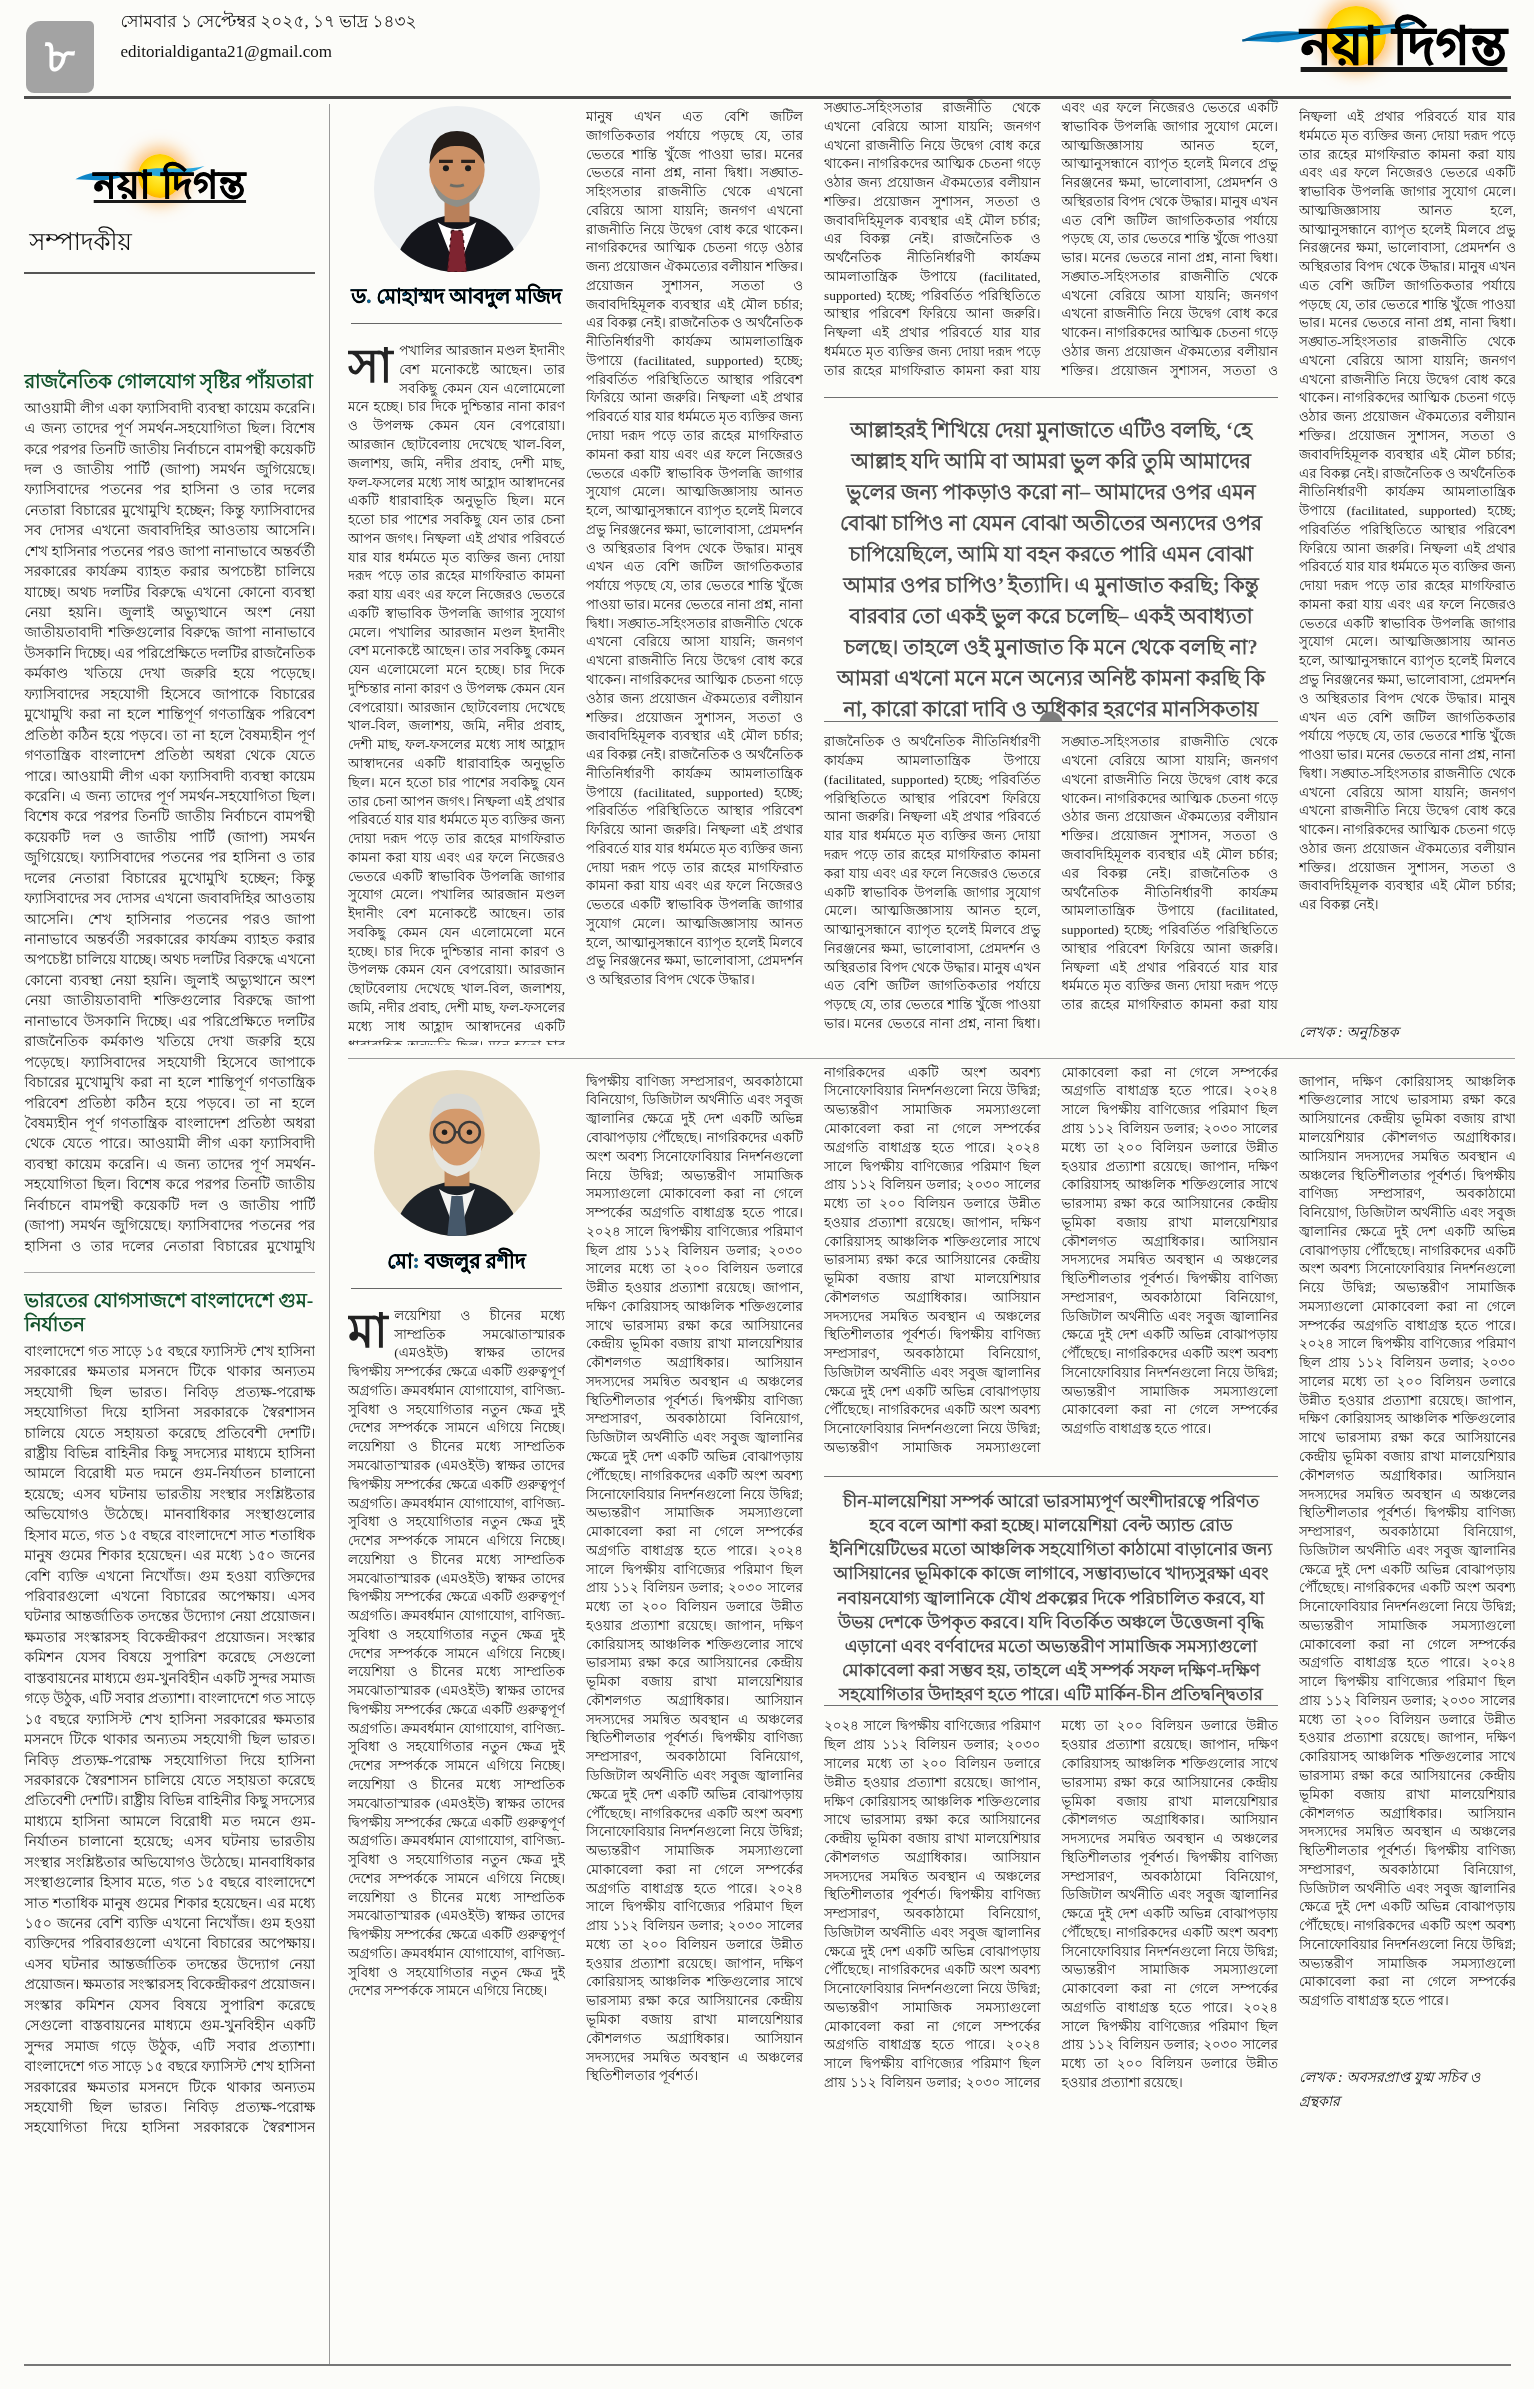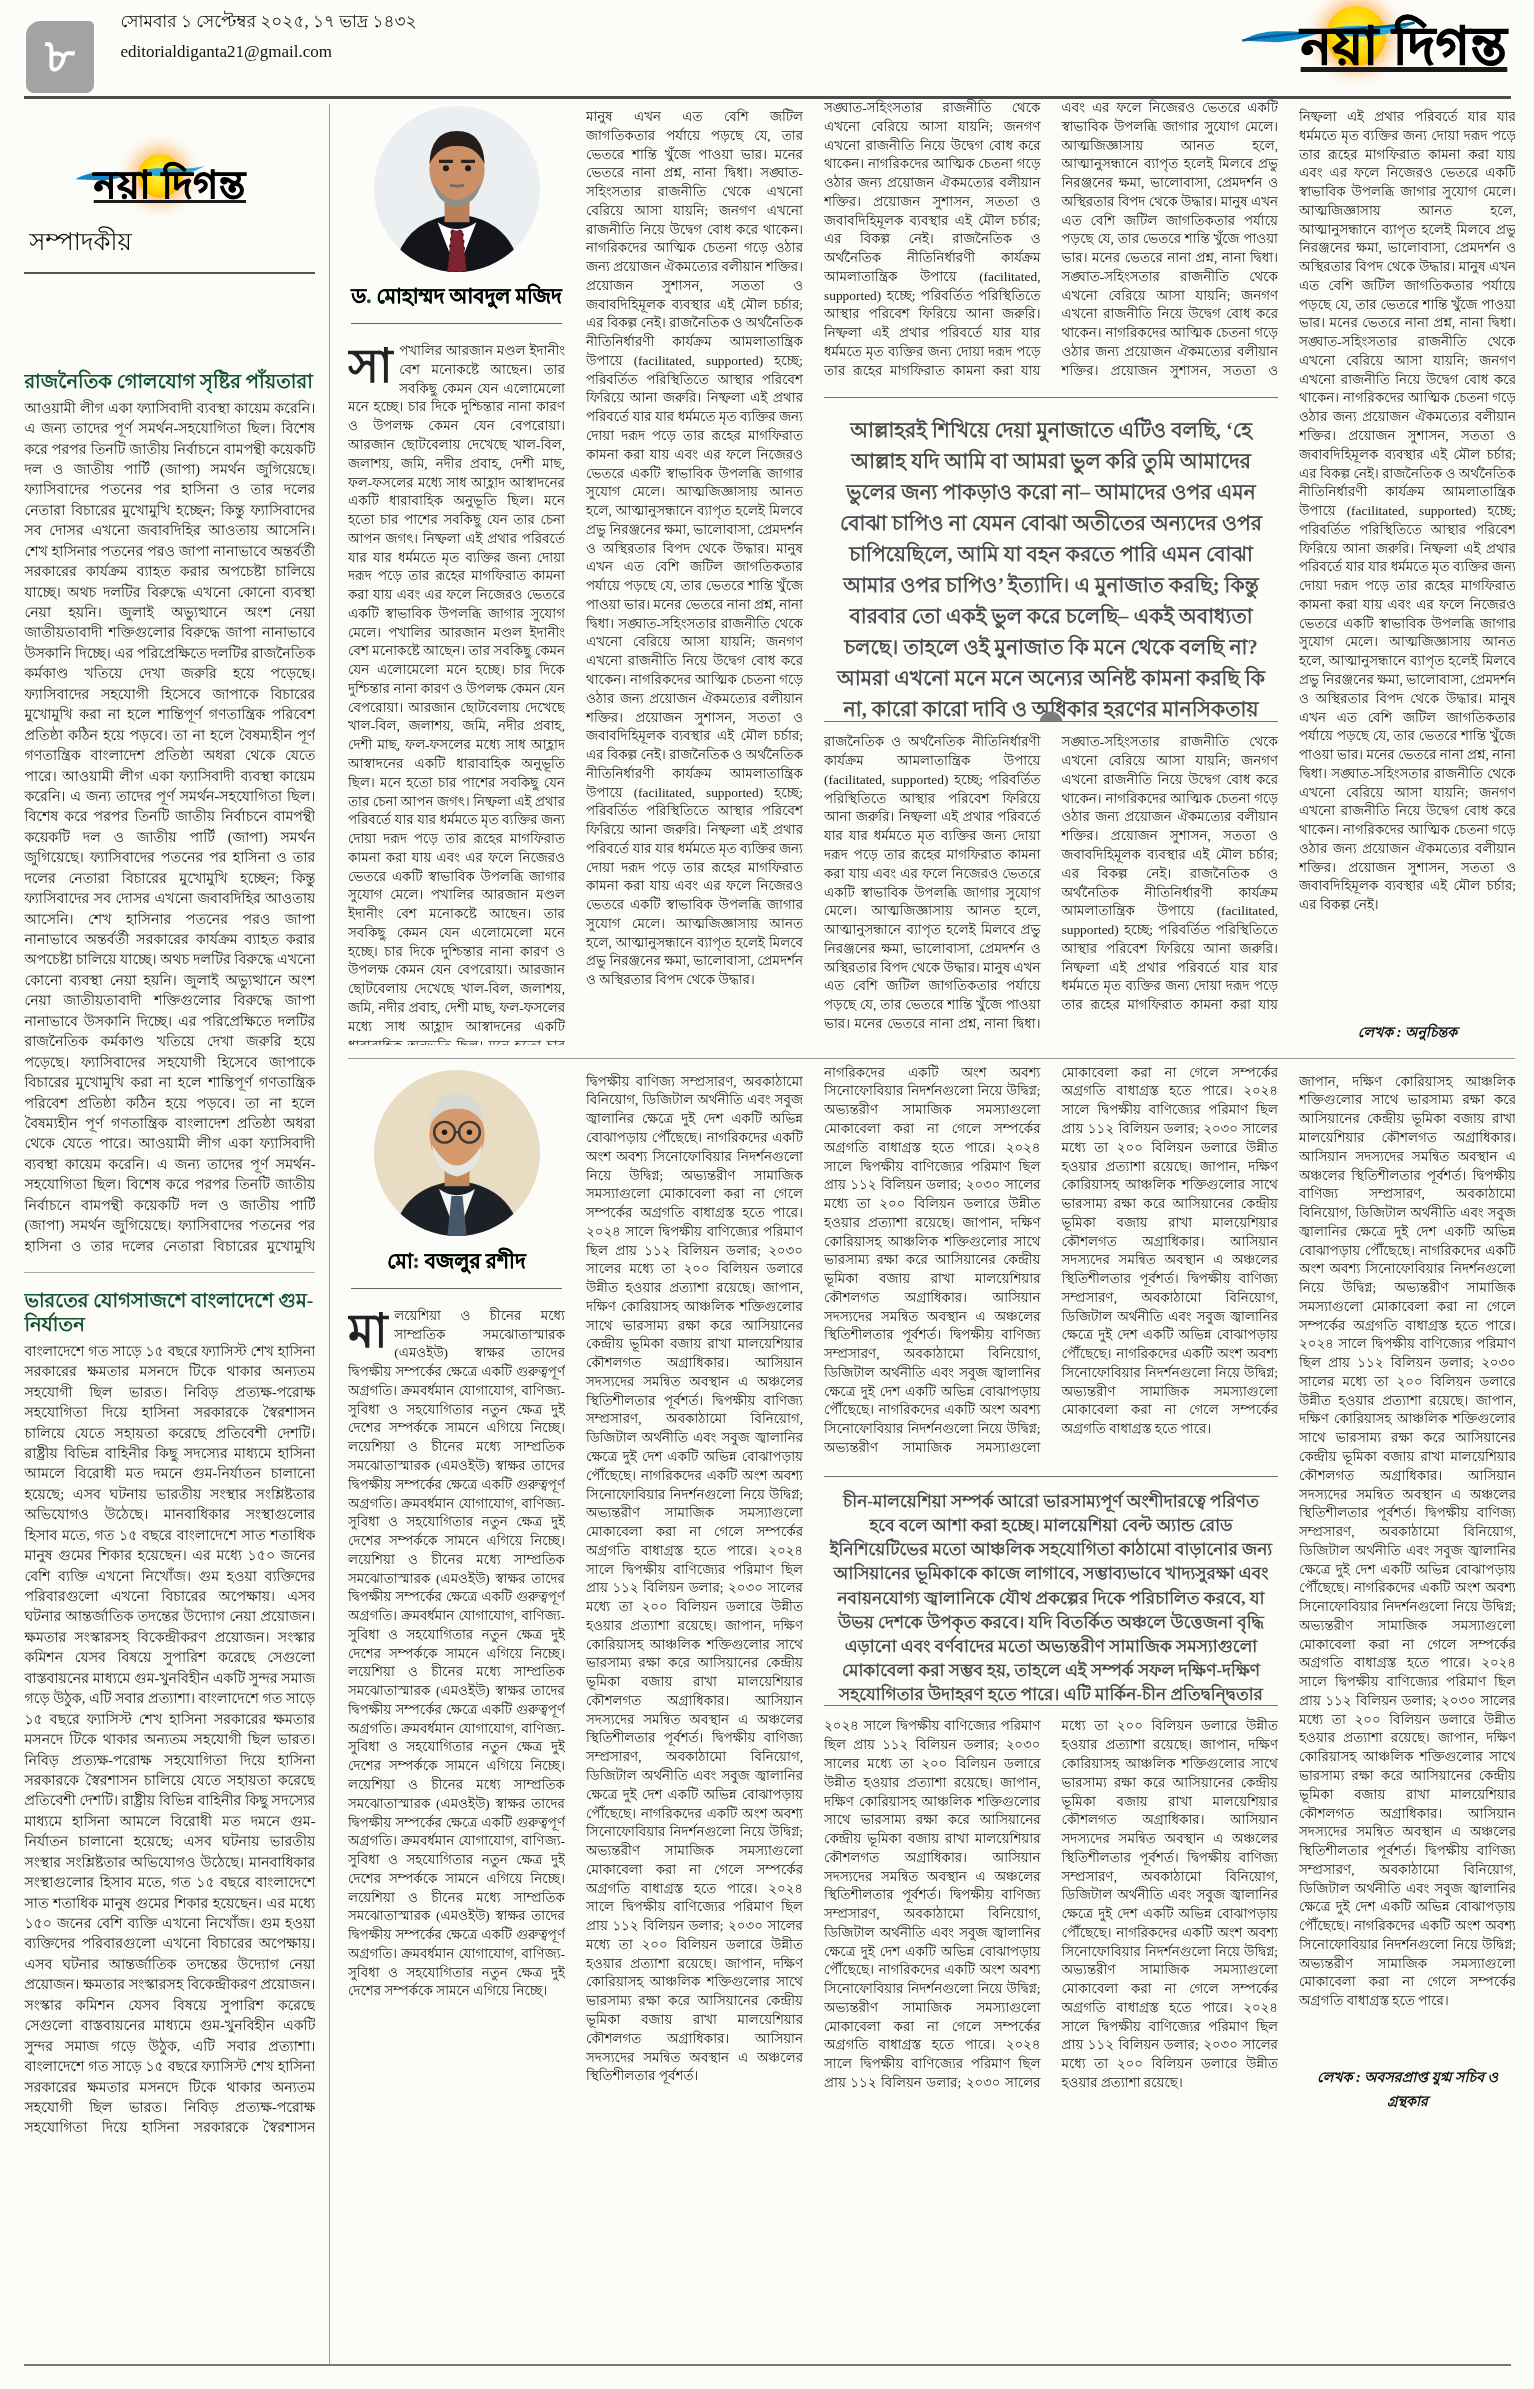--- a/index.html
+++ b/index.html
@@ -55,31 +55,31 @@
   .fill-grow{flex:1 1 auto;margin-top:9px;}
   .two{column-count:2;column-gap:21px;text-align:justify;font-size:13.4px;line-height:1.4;overflow:hidden;}
   .two-a1-top{height:287px;margin-bottom:11.4px;}
   .two-a1-bot{height:303px;margin-top:11.4px;}
   .two-a2-top{height:401px;margin-bottom:11.4px;}
   .two-a2-bot{height:379px;margin-top:11.4px;}
 
   figure.byline{margin:3.3px 0 6.5px;text-align:center;flex:none;}
   .photo{width:166px;height:166px;border-radius:50%;overflow:hidden;margin:3.3px auto 9.8px;}
   .photo svg{display:block;width:100%;height:100%;}
-  figcaption{font-size:20.4px;font-weight:800;color:#14532d;margin:0 0 8.1px;-webkit-text-stroke:0.3px #000;}
+  figcaption{font-size:20.4px;font-weight:800;color:#0369a1;margin:0 0 8.1px;-webkit-text-stroke:0.3px #000;}
   .byline-rule{height:0.8px;background:#666;margin:0 3.3px 11.4px;}
   .dropcap{float:left;font-size:47px;line-height:.82;font-weight:700;margin:4.9px 6.5px 0 0;color:#222;}
 
   .pullquote{position:relative;border-top:1.6px solid #6f6f6f;border-bottom:1.6px solid #6f6f6f;
              color:#4e4e4e;text-align:center;font-weight:600;overflow:hidden;flex:none;}
   .pq1{height:290px;padding:16.3px 3.3px;font-size:20.4px;line-height:1.52;}
   .pq1::after{content:"";position:absolute;left:50%;bottom:-1.6px;transform:translate(-50%,50%);
               width:23px;height:23px;border-radius:50%;background:#7e7e7e;z-index:2;}
   .pq2{height:202px;padding:13px 4.9px;font-size:17px;line-height:1.42;}
-  .credit{flex:none;text-align:center;font-size:14.2px;font-weight:700;font-style:italic;padding-top:6.5px;color:#0d0d0d;}
+  .credit{flex:none;text-align:left;font-size:14.2px;font-weight:400;font-style:italic;padding-top:6.5px;color:#0d0d0d;}
 
   .art-divider{height:0.8px;background:#999;margin:13px 0 4.9px;}
   .bottom-rule{position:absolute;left:24.4px;right:24.4px;top:2364px;height:1.6px;background:#777;}
 </style>
 </head>
 <body>
 
 <div class="page">
 
   <header class="masthead">

